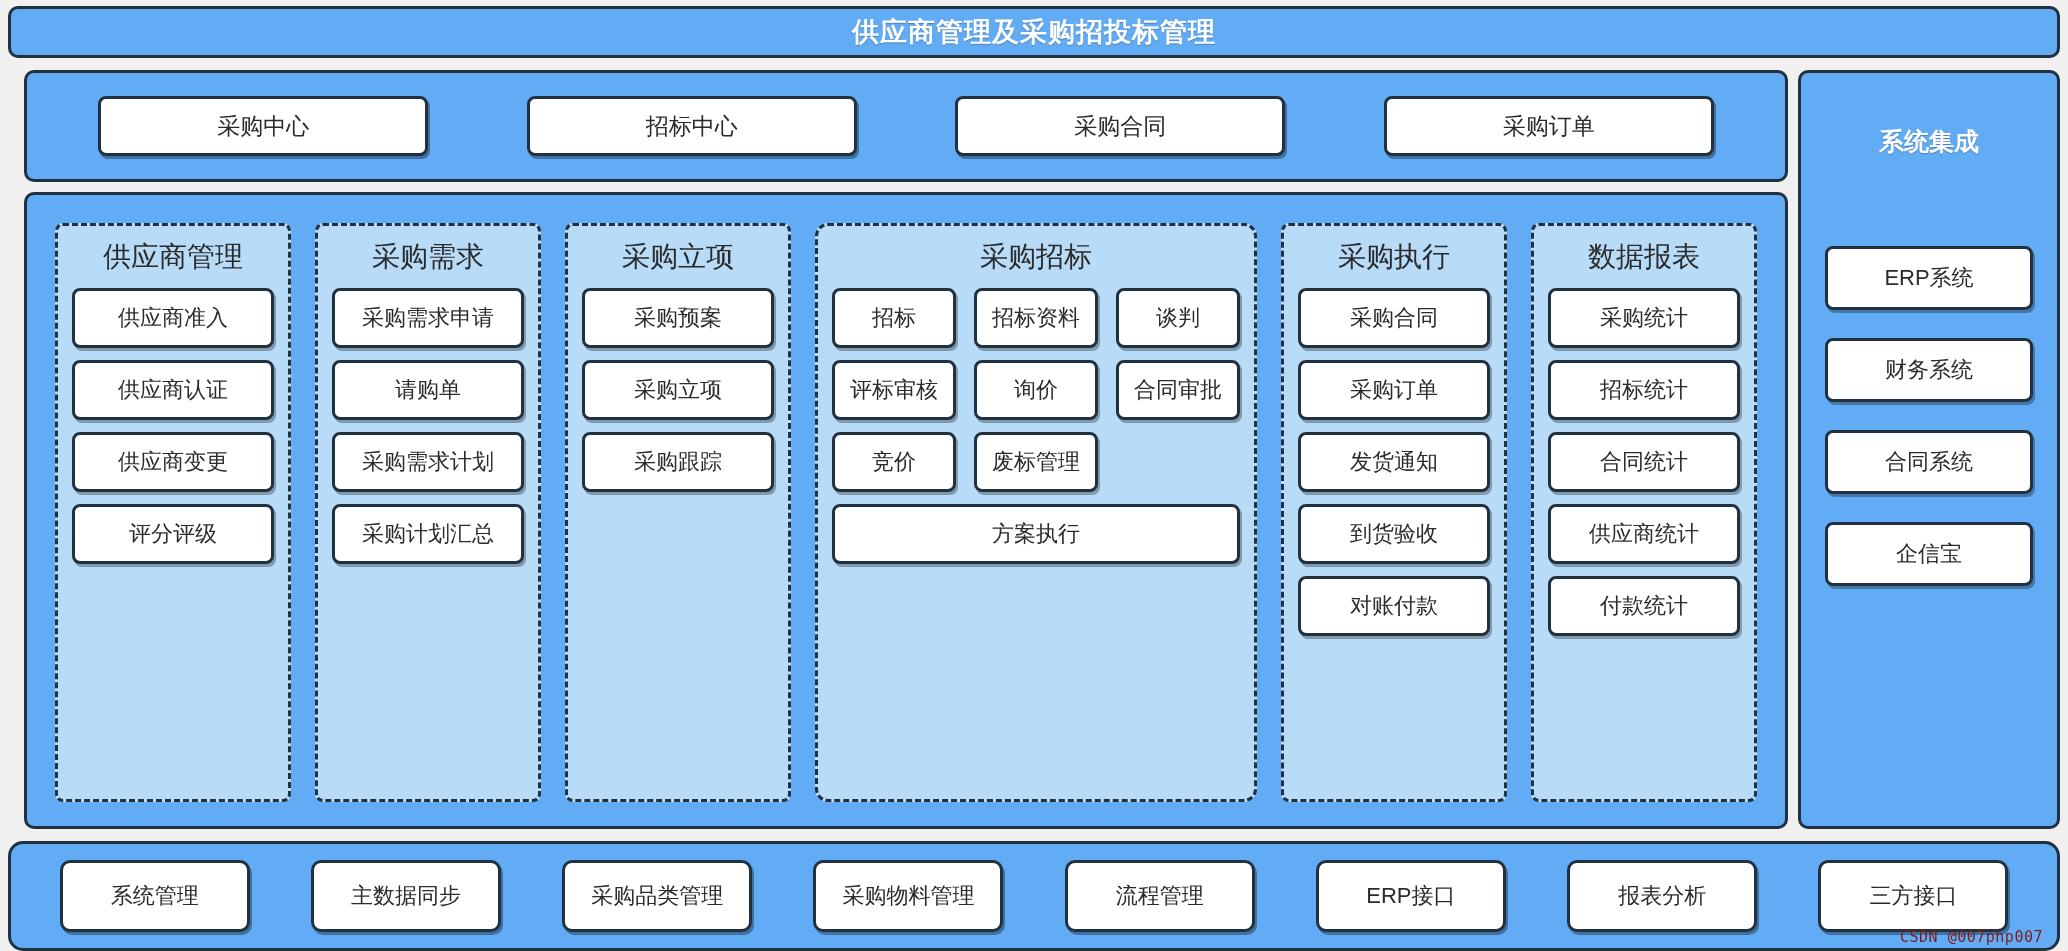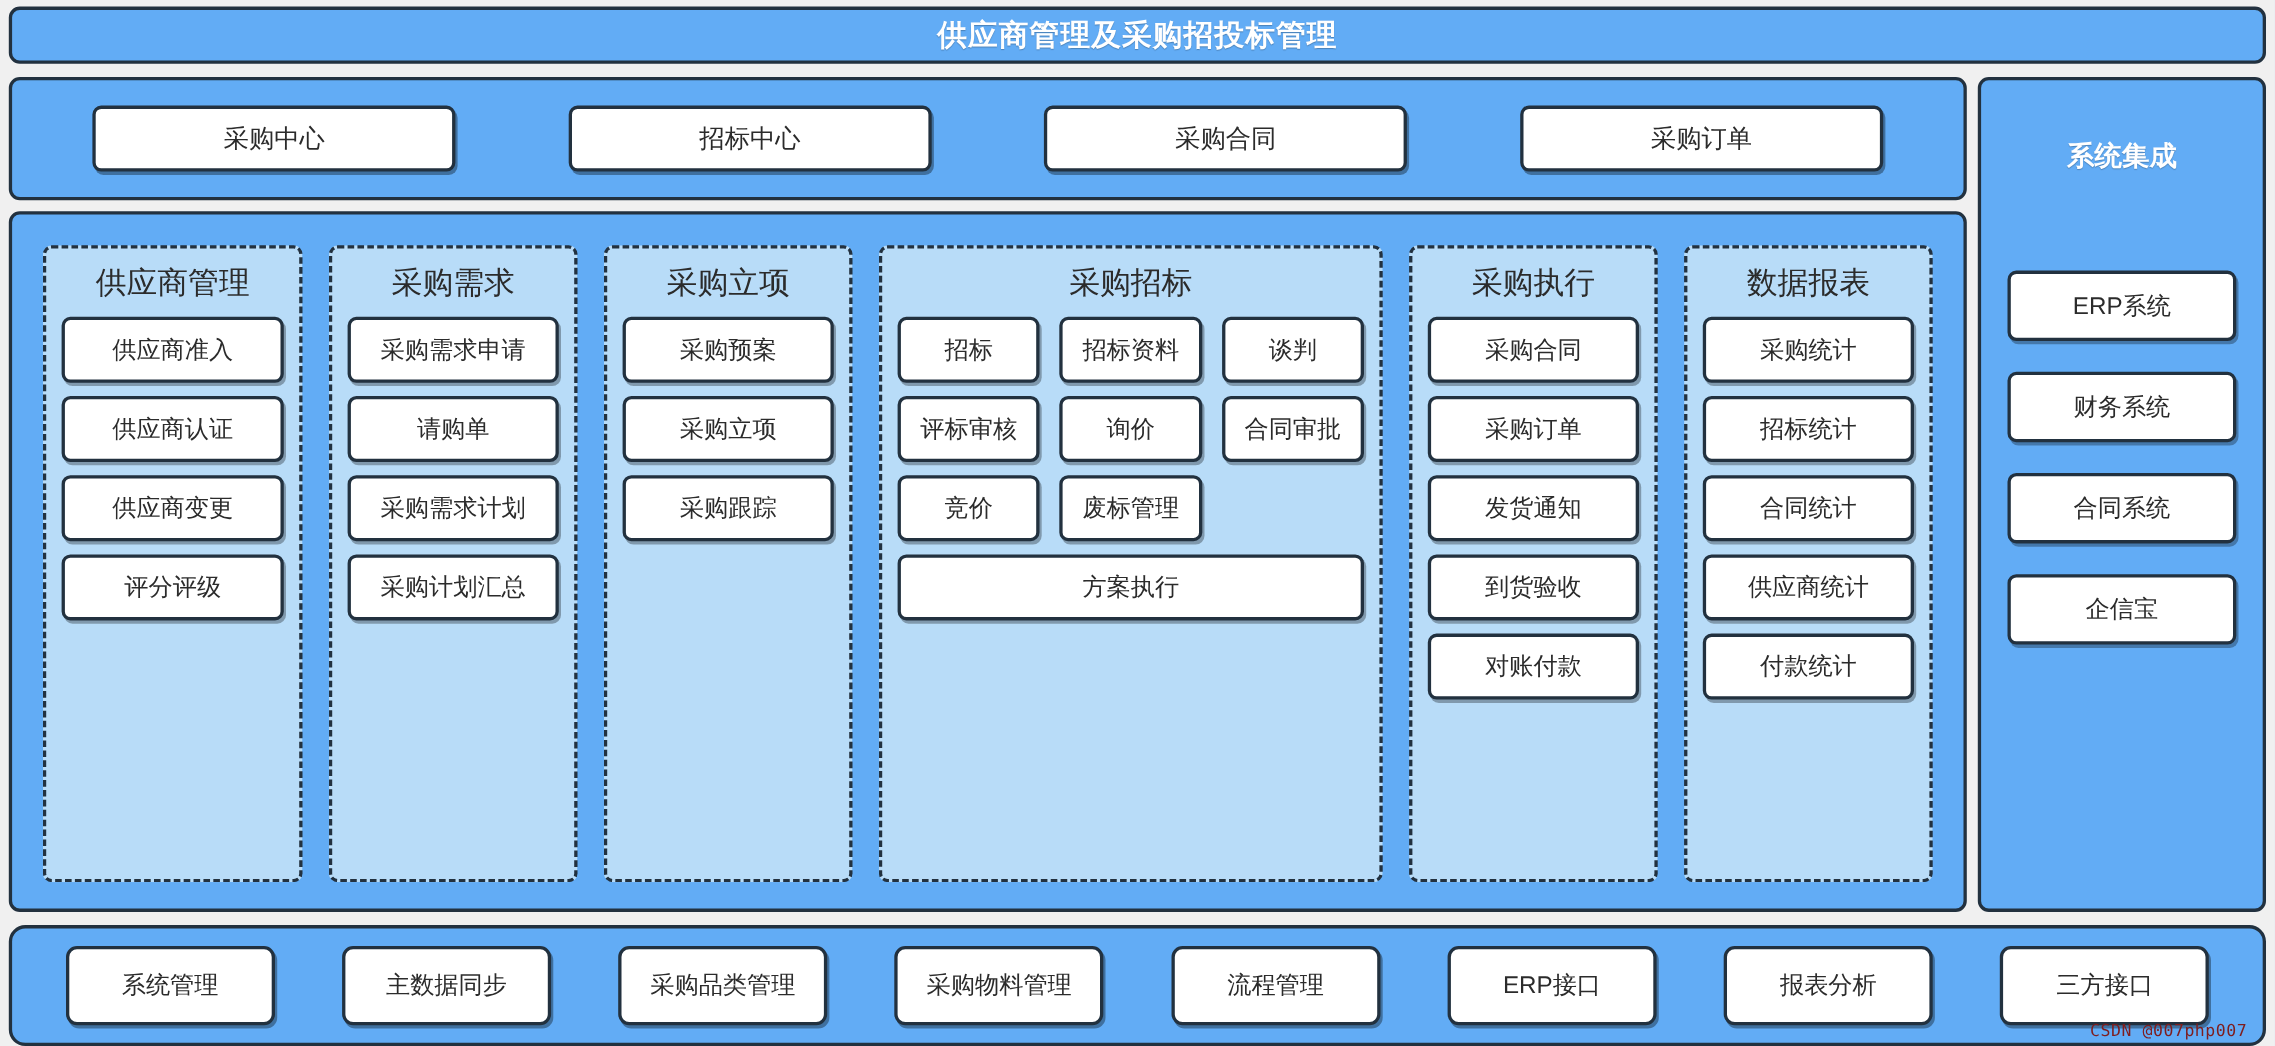--- a/index.html
+++ b/index.html
@@ -56,20 +56,21 @@
     margin-top: 12px;
     gap: 10px;
     min-height: 0;
   }
   .left-stack {
     flex: 1 1 auto;
     display: flex;
     flex-direction: column;
     gap: 10px;
     min-width: 0;
+    margin-left: 16px;
   }
 
   
   .channel-row {
     height: 112px;
     display: flex;
     align-items: center;
     justify-content: space-around;
     padding: 0 22px;
     flex: 0 0 auto;
@@ -142,21 +143,21 @@
     box-shadow: 2px 3px 0 rgba(0,0,0,.30);
     padding: 0 6px;
     white-space: nowrap;
   }
   .cell.span2 { grid-column: 1 / -1; }
 
   
   .g-supplier  { flex: 0 0 236px; }
   .g-demand    { flex: 0 0 226px; }
   .g-project   { flex: 0 0 226px; }
-  .g-bidding   { flex: 1 1 auto; }
+  .g-bidding   { flex: 1 1 auto; border-radius: 13px; }
   .g-execute   { flex: 0 0 226px; }
   .g-report    { flex: 0 0 226px; }
 
   
   .sysint {
     flex: 0 0 262px;
     display: flex;
     flex-direction: column;
     align-items: center;
     padding: 52px 24px 24px 24px;

